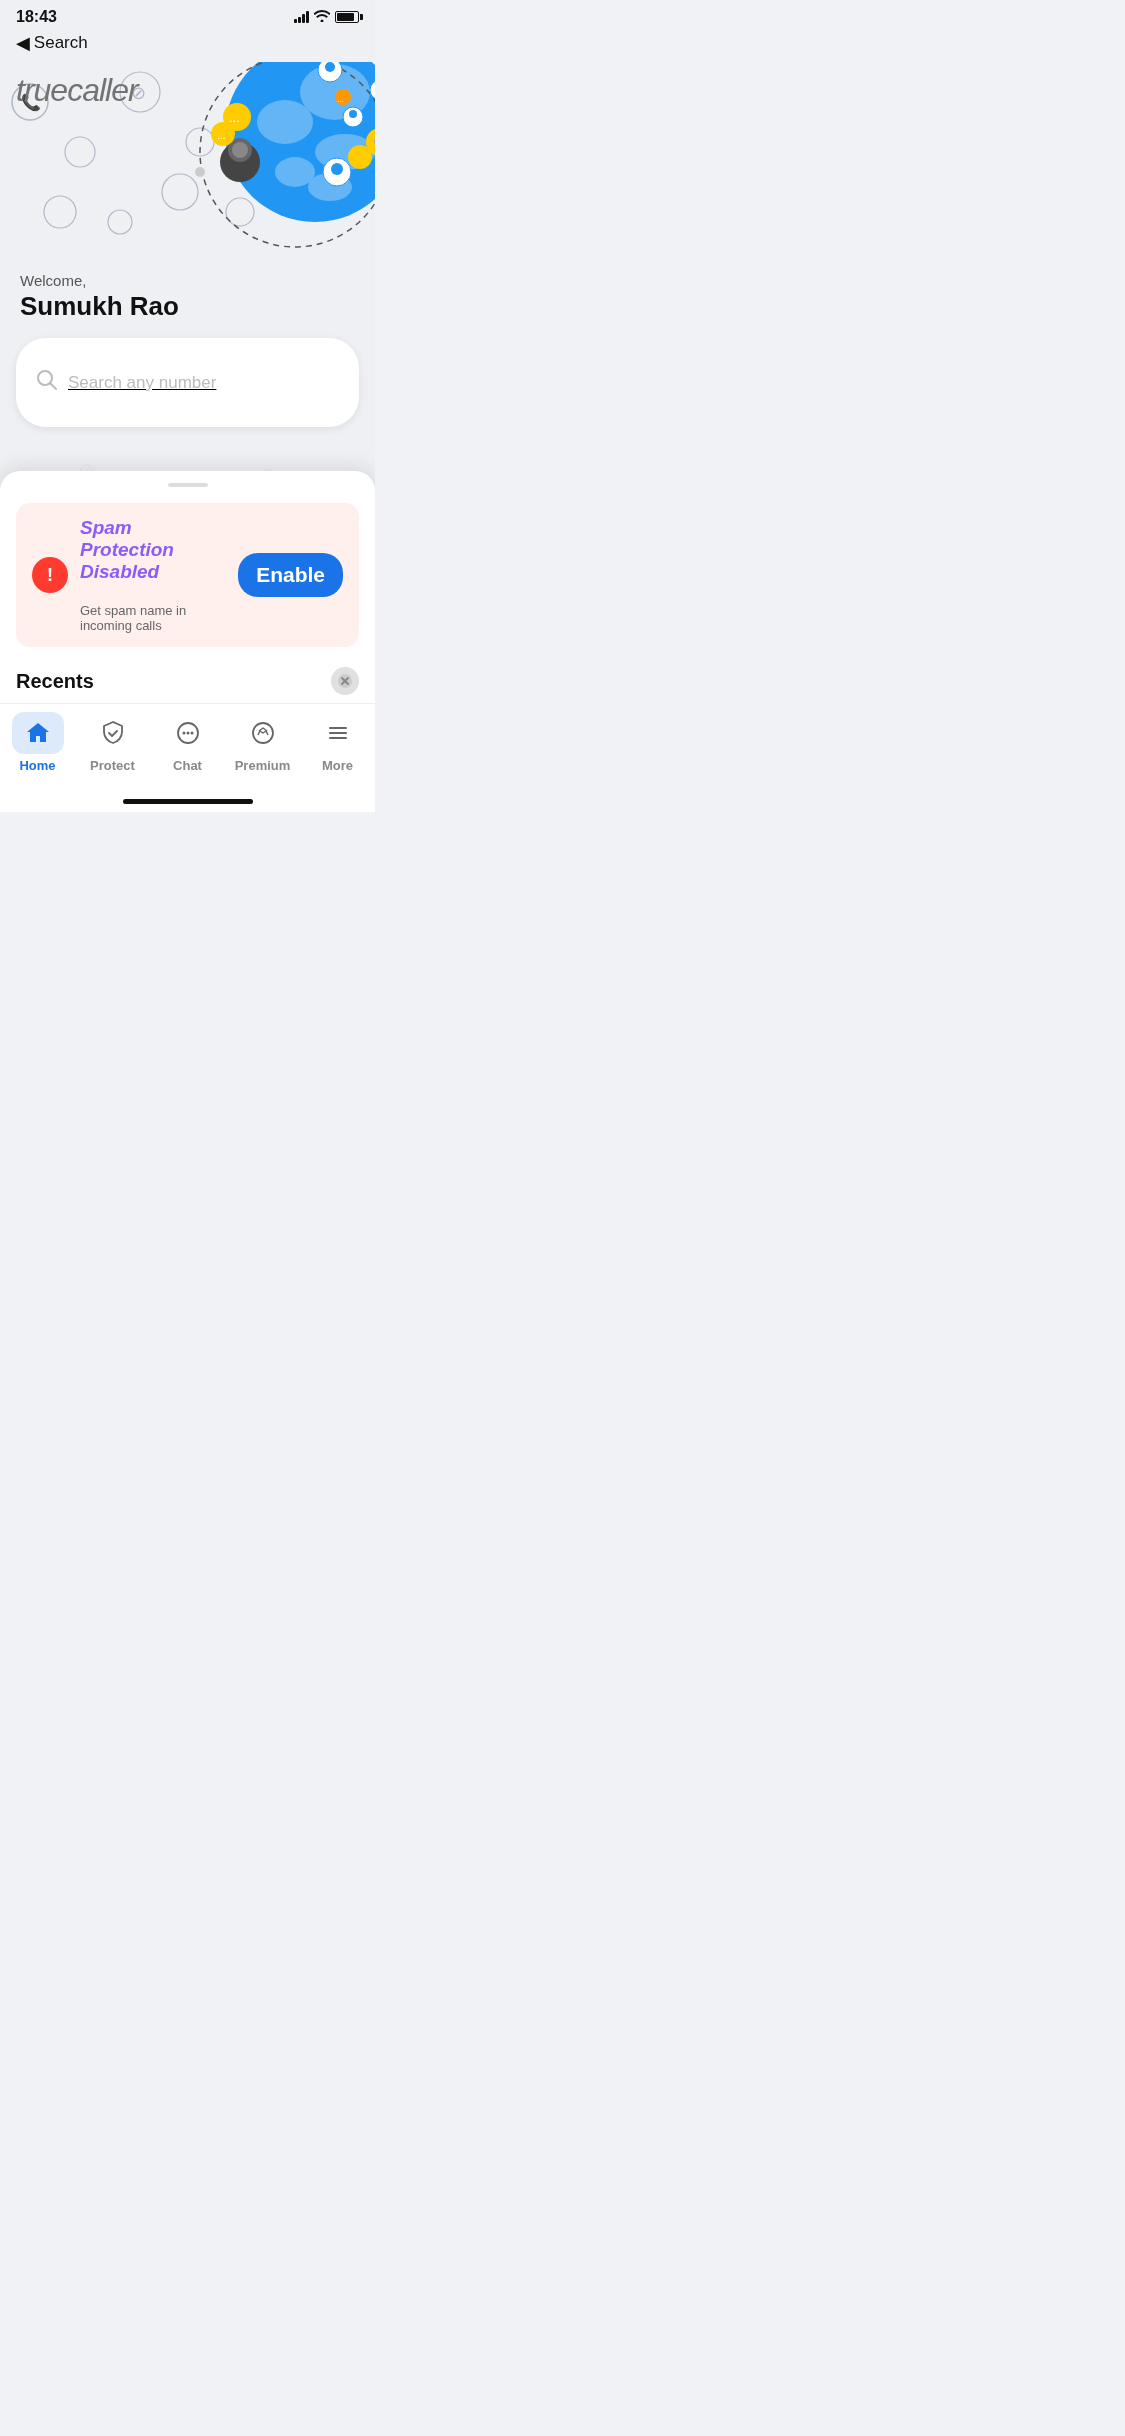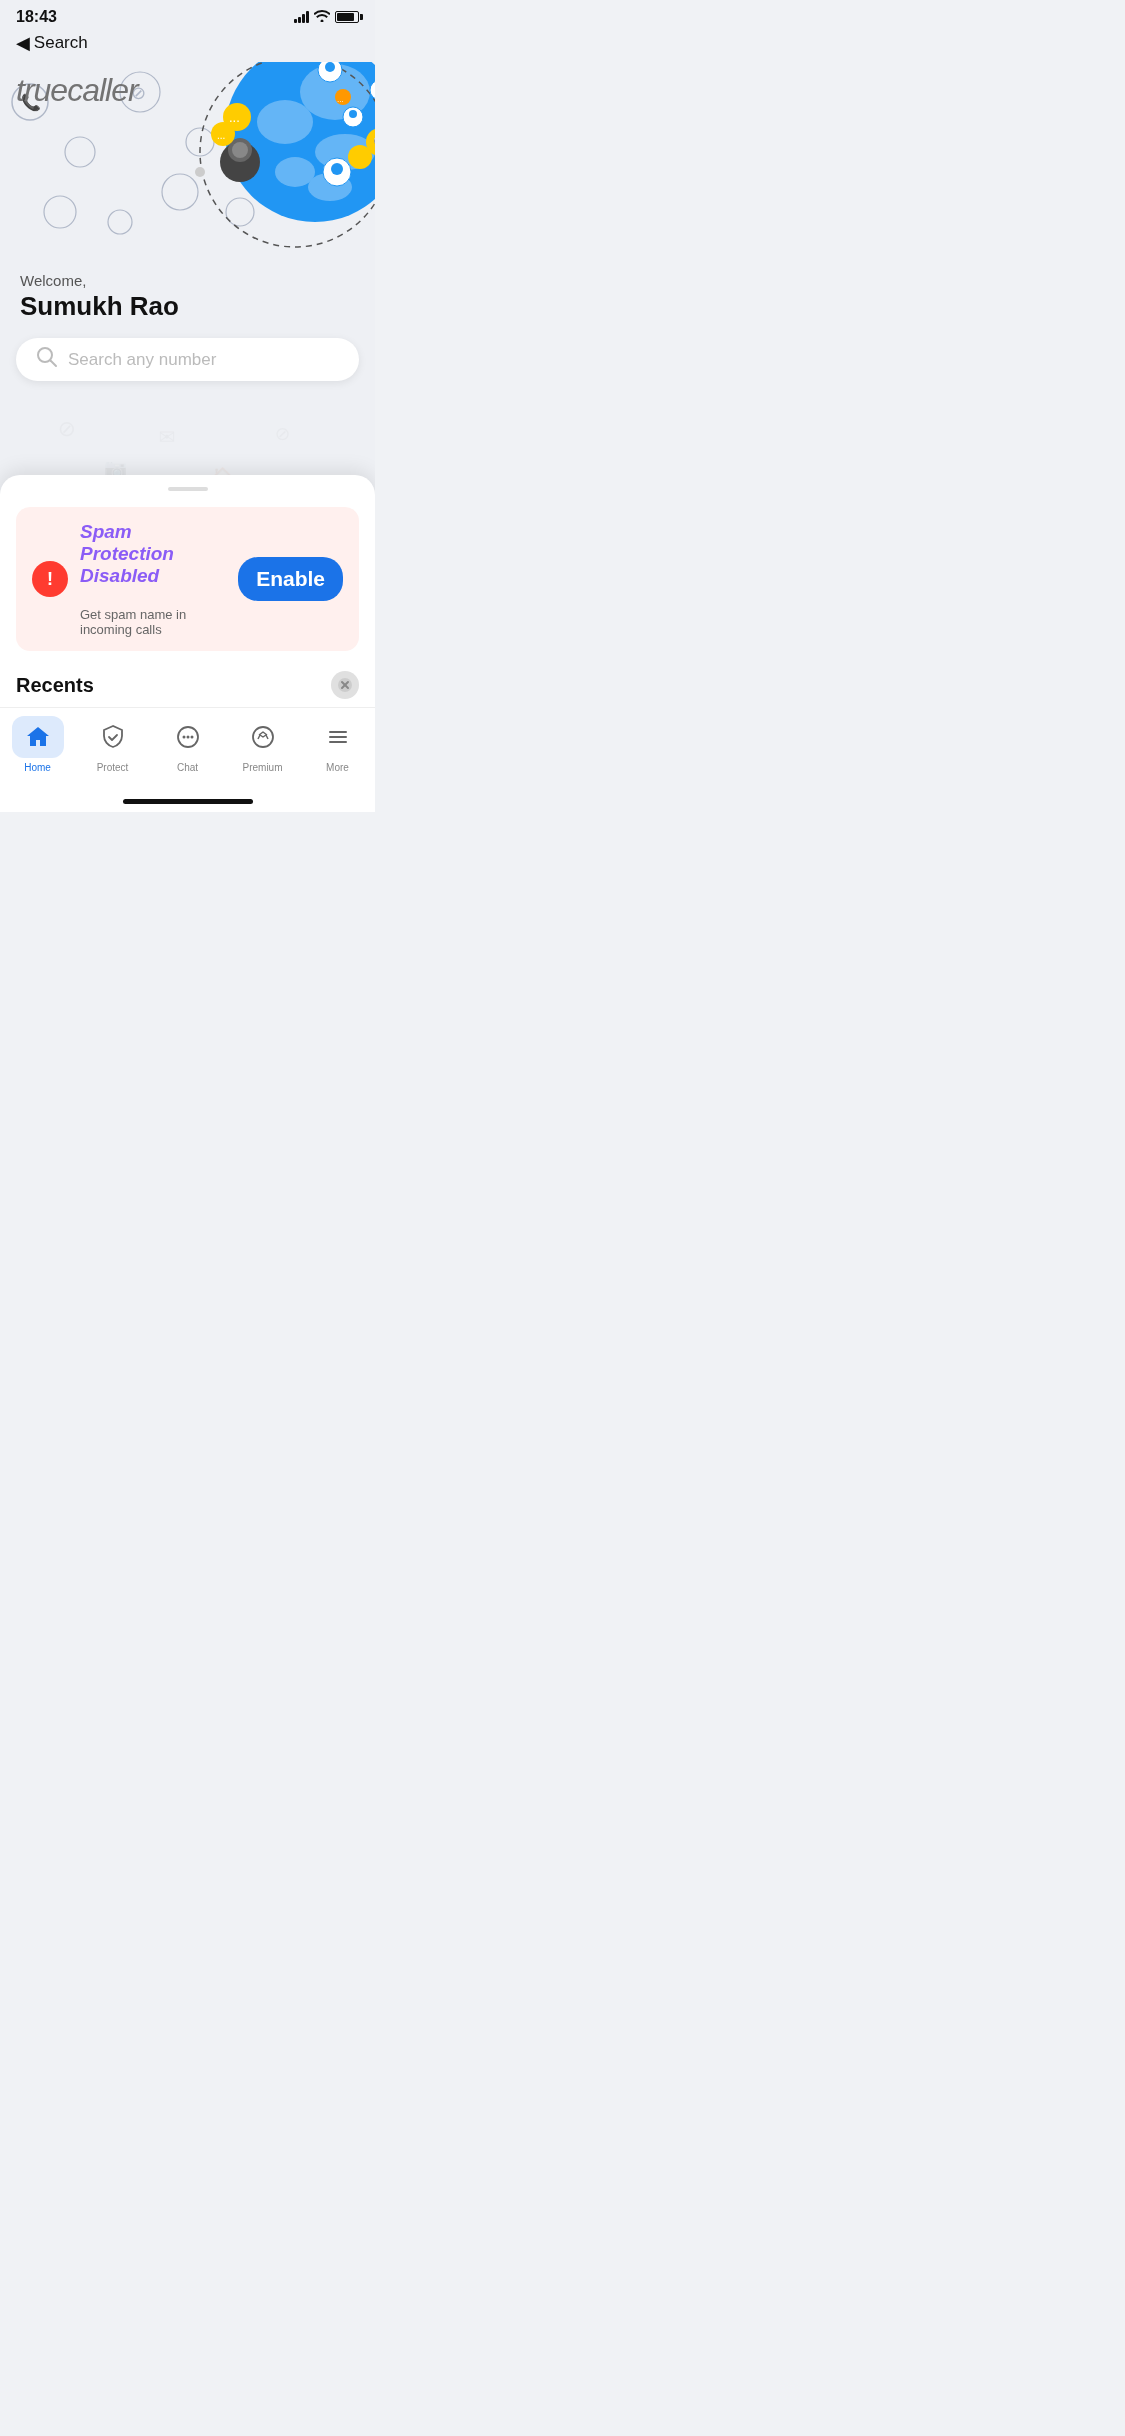--- a/index.html
+++ b/index.html
@@ -177,25 +177,26 @@
     
     .search-bar-container {
       padding: 0 16px 16px;
       z-index: 2;
       position: relative;
     }
 
     .search-bar {
       background: white;
       border-radius: 30px;
-      padding: 8px 20px;
+      padding: 31px 20px;
       display: flex;
       align-items: center;
       gap: 10px;
       box-shadow: 0 2px 8px rgba(0,0,0,0.08);
+      text-decoration: underline;
     }
 
     .search-icon-circle {
       color: #aaa;
       font-size: 20px;
     }
 
     .search-placeholder {
       font-size: 17px;
       color: #bbb;
@@ -333,23 +334,23 @@
       align-items: center;
       justify-content: center;
       border-radius: 12px;
     }
 
     .tab-item.active .tab-icon-wrap {
       background: #ddeafc;
     }
 
     .tab-label {
-      font-size: 10px;
+      font-size: 13px;
       color: #888;
-      font-weight: 400;
+      font-weight: 700;
     }
 
     .tab-item.active .tab-label {
       color: #1b73e8;
     }
 
     .tab-svg {
       width: 26px;
       height: 26px;
     }

